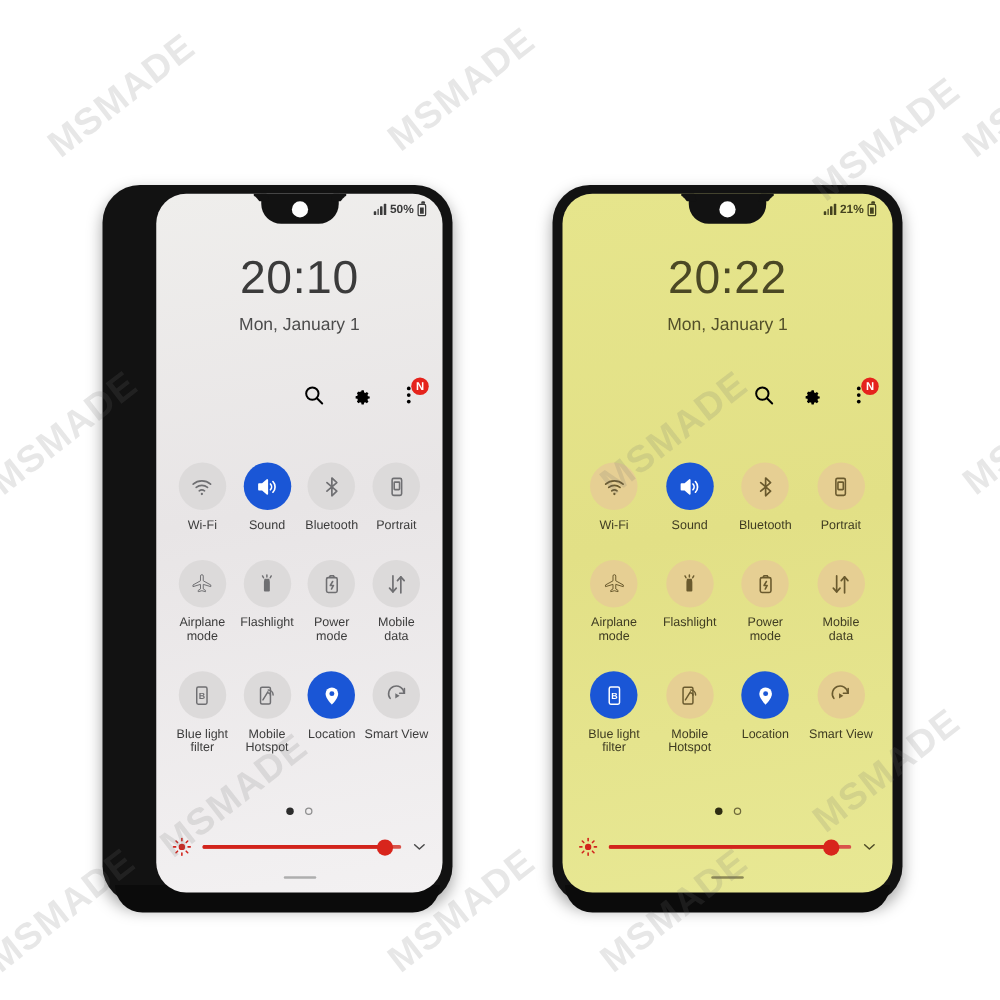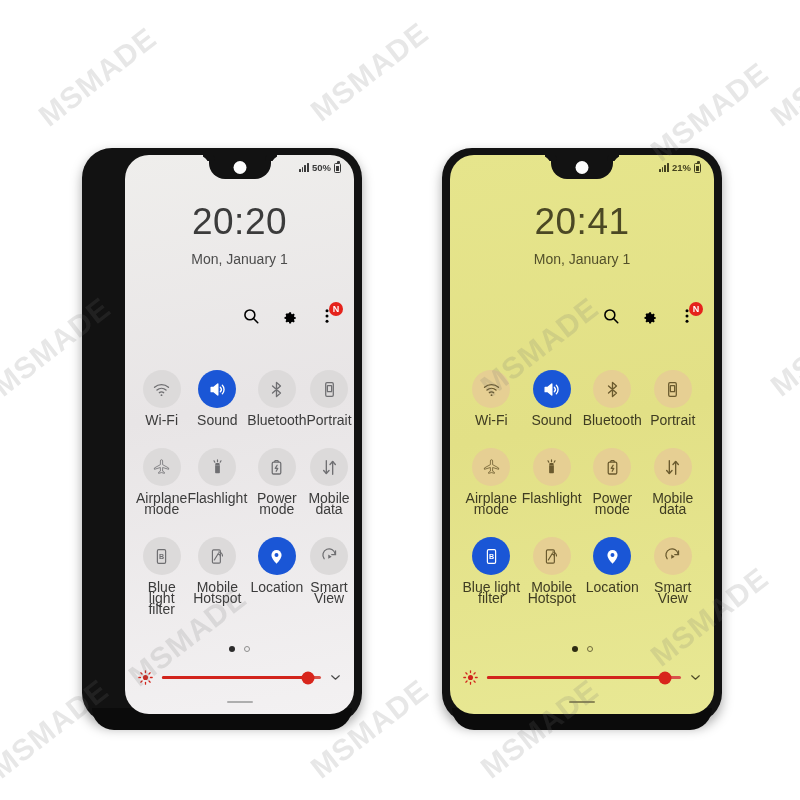--- a/index.html
+++ b/index.html
@@ -146,21 +146,21 @@
     row-gap:22px;
     z-index:5;
   }
   .tile { display:flex; flex-direction:column; align-items:center; cursor:pointer; }
   .tcirc {
     width:38px; height:38px; border-radius:50%;
     display:flex; align-items:center; justify-content:center;
   }
   .tcirc svg { display:block; width:19px; height:19px; }
   .tlabel {
-    margin-top:7px; font-size:14px; line-height:11px;
+    margin-top:7px; font-size:10px; line-height:11px;
     text-align:center; font-weight:400;
   }
 
   
   .light .tcirc.off { background:#dcdada; }
   .light .tcirc.off svg { stroke:#6f6f72; fill:none; color:#6f6f72; }
   .light .tlabel { color:#3c3c3c; }
   
   .amber .tcirc.off { background:#e6cf93; }
   .amber .tcirc.off svg { stroke:#6a5a2e; fill:none; color:#6a5a2e; }
@@ -225,21 +225,21 @@
             <span class="sig">
               <i></i>
               <i></i>
               <i></i>
               <i></i>
             </span>
             <span>50%</span>
             <span class="batt"></span>
           </div>
           <div class="clock-wrap">
-            <div class="clock light">20:20</div>
+            <div class="clock light">20:10</div>
             <div class="cdate light">Mon, January 1</div>
           </div>
           <div class="actions">
             <div class="act">
               <svg viewBox="0 0 24 24" fill="none" stroke="currentColor" stroke-width="2.1" stroke-linecap="round">
                 <circle cx="10.5" cy="10.5" r="6.6"></circle>
                 <line x1="15.4" y1="15.4" x2="21" y2="21"></line>
               </svg>
             </div>
             <div class="act">
@@ -417,21 +417,21 @@
             <span class="sig">
               <i></i>
               <i></i>
               <i></i>
               <i></i>
             </span>
             <span>21%</span>
             <span class="batt"></span>
           </div>
           <div class="clock-wrap">
-            <div class="clock amber">20:41</div>
+            <div class="clock amber">20:22</div>
             <div class="cdate amber">Mon, January 1</div>
           </div>
           <div class="actions">
             <div class="act">
               <svg viewBox="0 0 24 24" fill="none" stroke="currentColor" stroke-width="2.1" stroke-linecap="round">
                 <circle cx="10.5" cy="10.5" r="6.6"></circle>
                 <line x1="15.4" y1="15.4" x2="21" y2="21"></line>
               </svg>
             </div>
             <div class="act">

